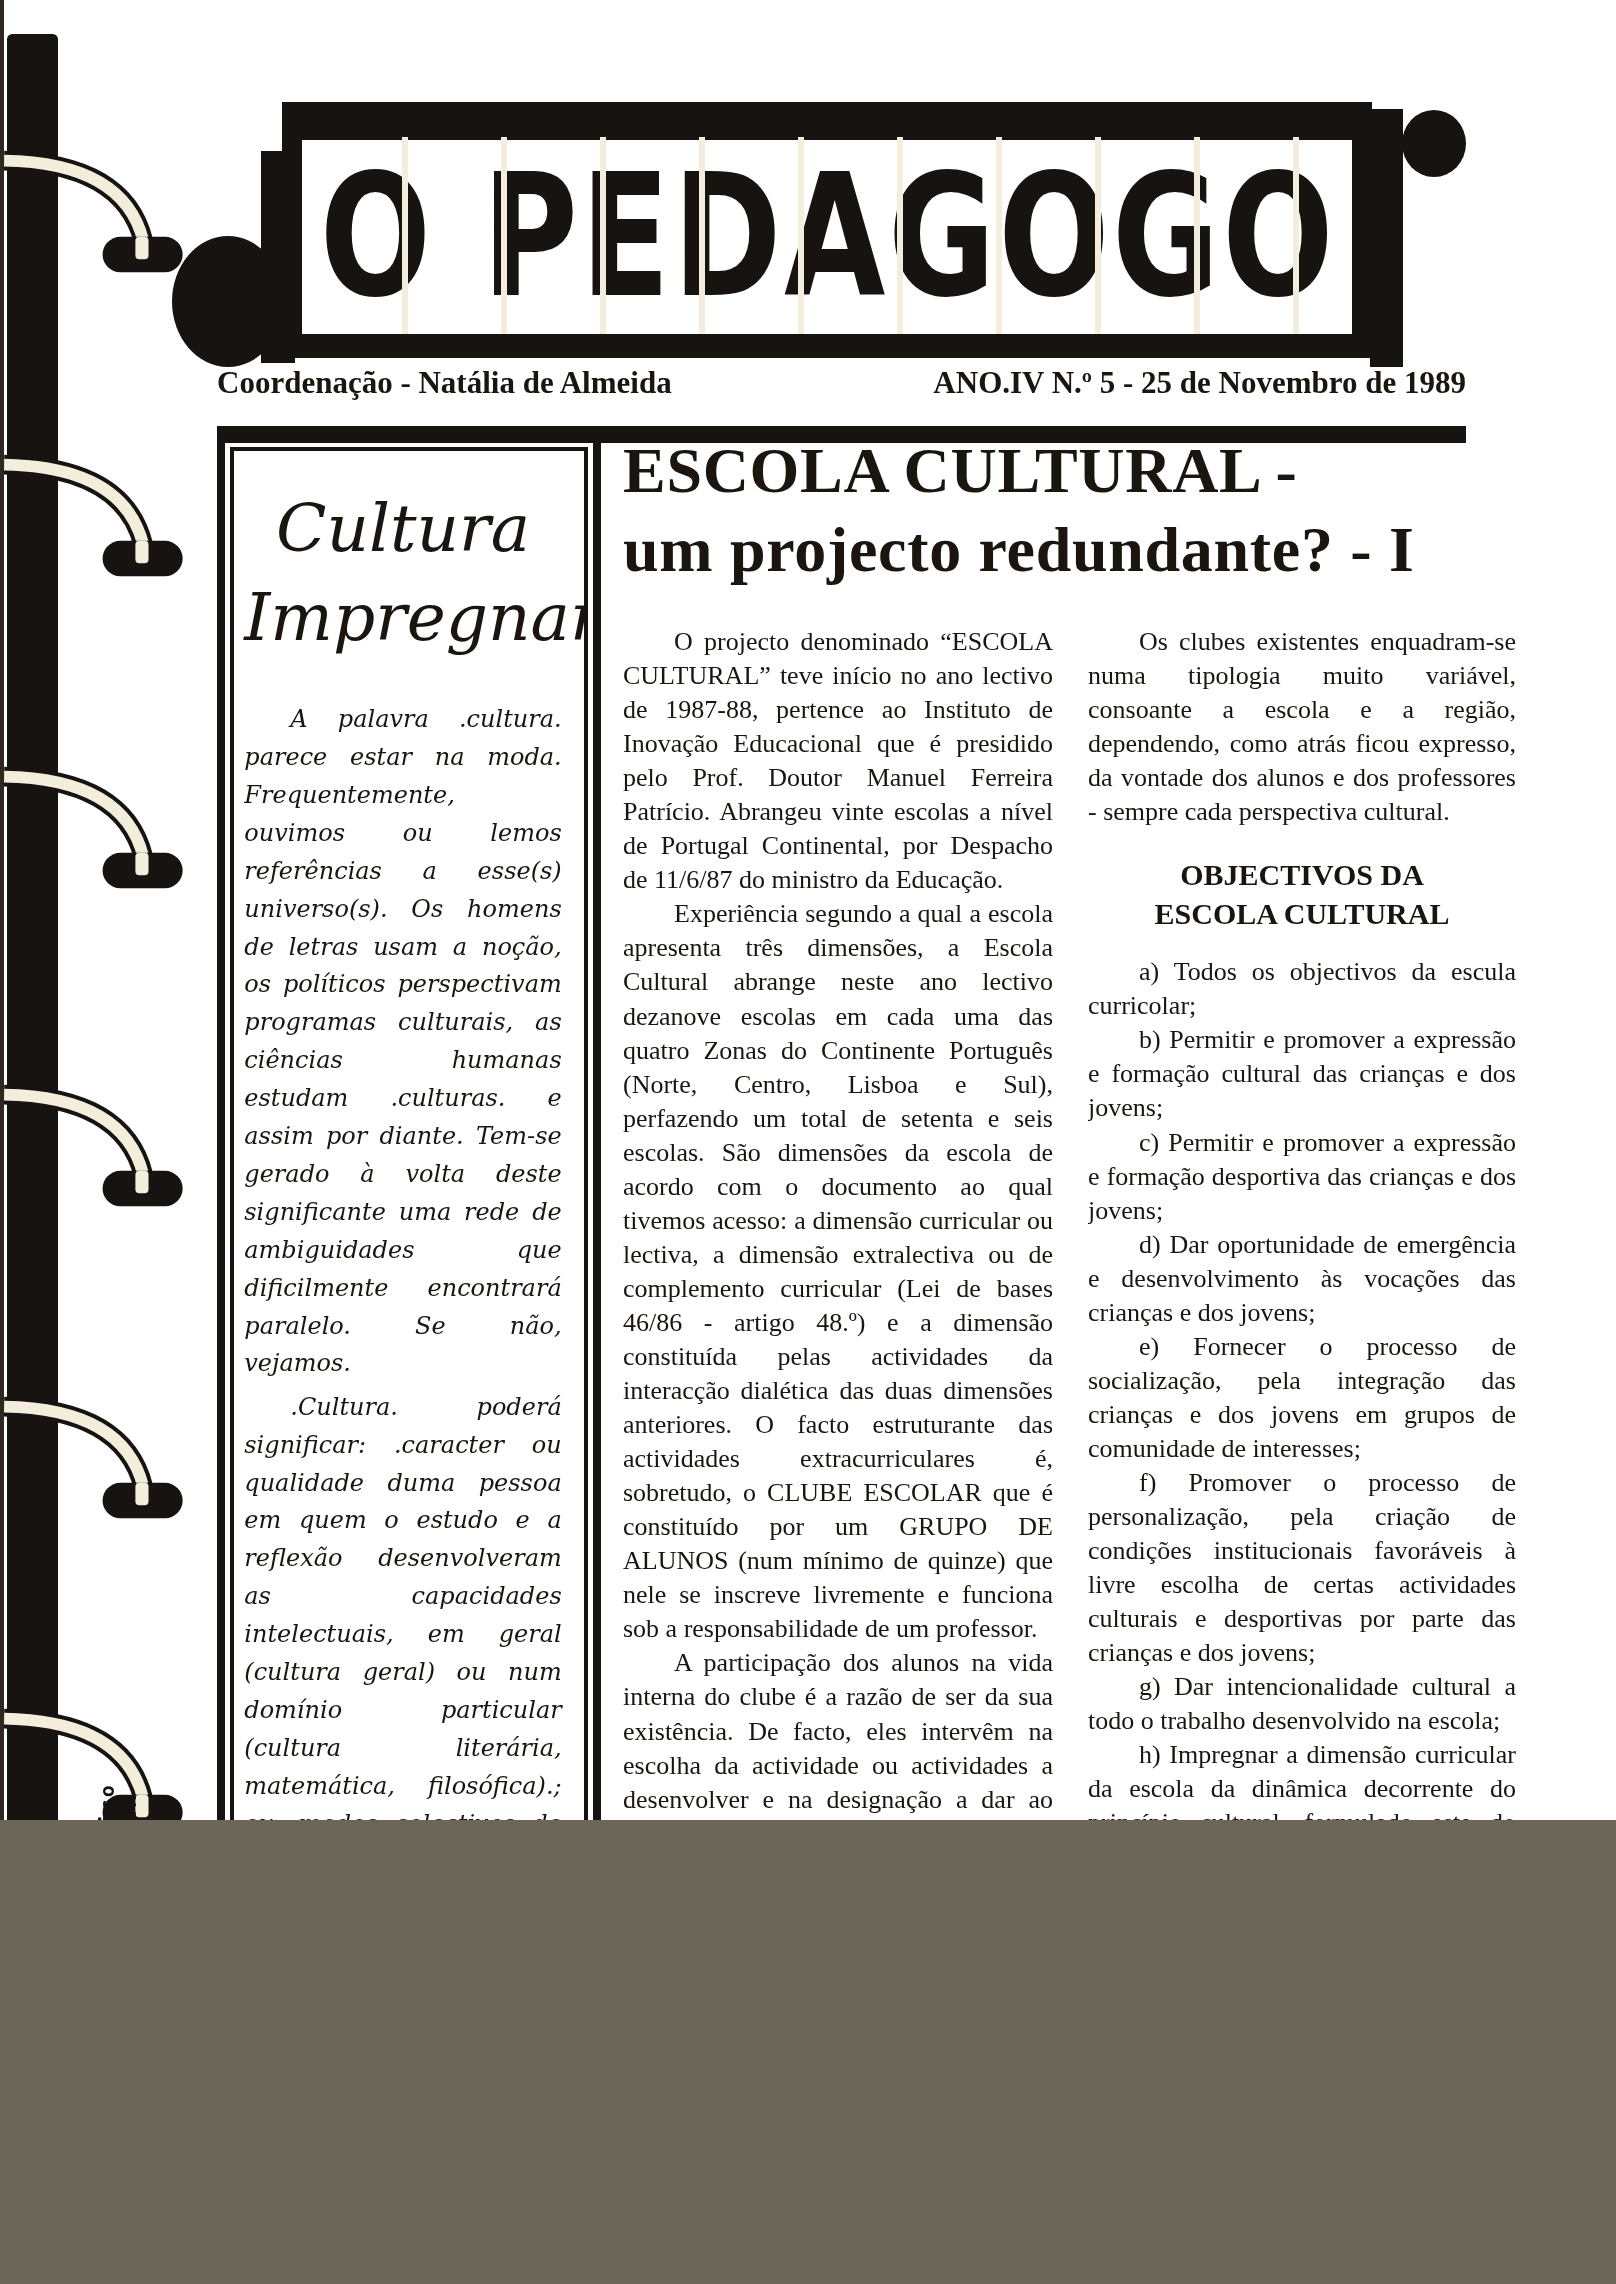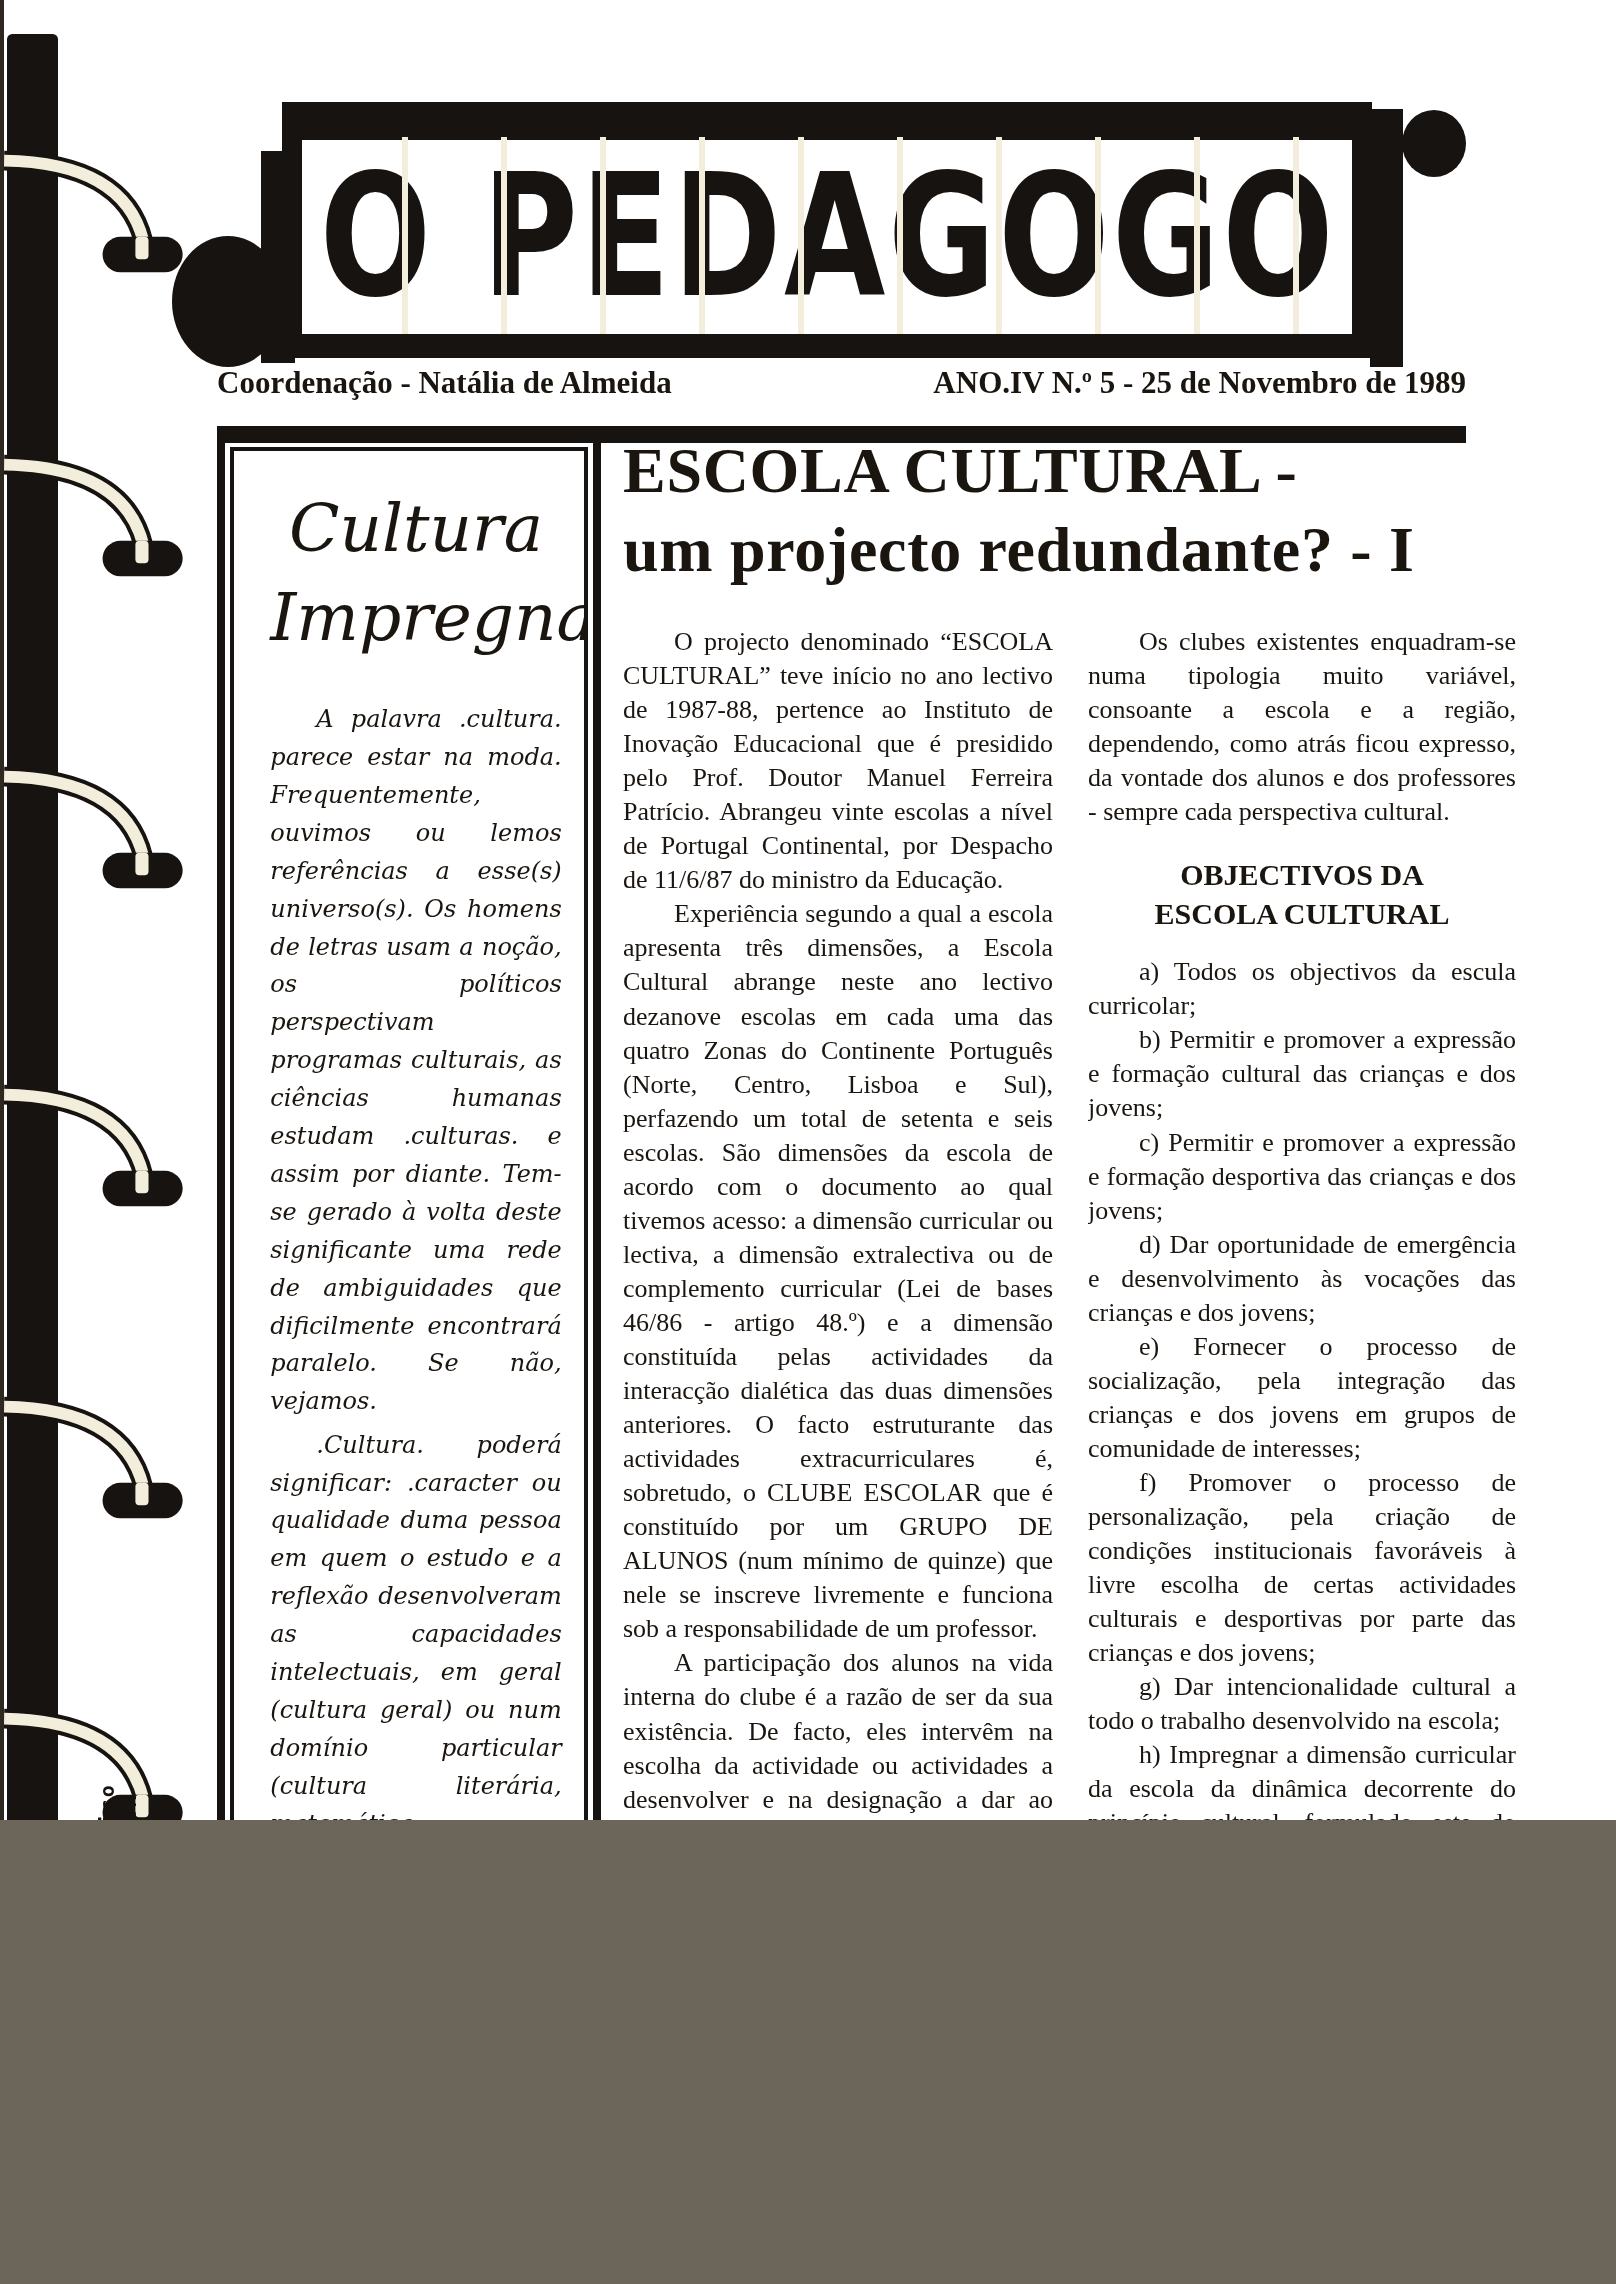--- a/index.html
+++ b/index.html
@@ -29,21 +29,21 @@
   .dec-p-bowl { left:1402px; top:110px; width:64px; height:67px; background:#171310; border-radius:50%; }
 
   
   .coord { left:217px; top:365px; width:657px; font-weight:bold; font-size:31px; }
   .issue { left:808px; top:365px; width:658px; text-align:right; font-weight:bold; font-size:31px; }
   .header-rule { left:217px; top:426px; width:1249px; height:17px; background:#171310; }
 
   
   .cbox-outer { left:217px; top:434px; width:384px; height:1755px; box-sizing:border-box; border:8.5px solid #171310; }
   .cbox-inner { position:absolute; left:5.3px; top:5.3px; right:5.3px; bottom:5.3px; border:4px solid #171310; box-sizing:border-box;
-    padding:26px 22px 13px 36px; overflow:hidden; }
+    padding:26px 22px 13px 10px; overflow:hidden; }
   .cbox-title { text-align:center; font-family:"DejaVu Serif", serif; font-style:italic; font-size:66px; line-height:1.35;
     margin:6.6px 0 39px 0; }
   .cbox-inner p { font-family:"DejaVu Serif", serif; font-style:italic; font-size:24px; line-height:1.58;
     text-align:justify; text-indent:46px; margin:0 0 5.3px 0; }
 
   
   .headline { left:623px; top:431px; width:874px; font-weight:bold; font-size:64px; line-height:1.24; letter-spacing:0.7px; }
   .col { top:625px; width:430px; height:1583px; overflow:hidden; }
   .col1 { left:623px; }
   .col2 { left:1088px; width:428px; }

